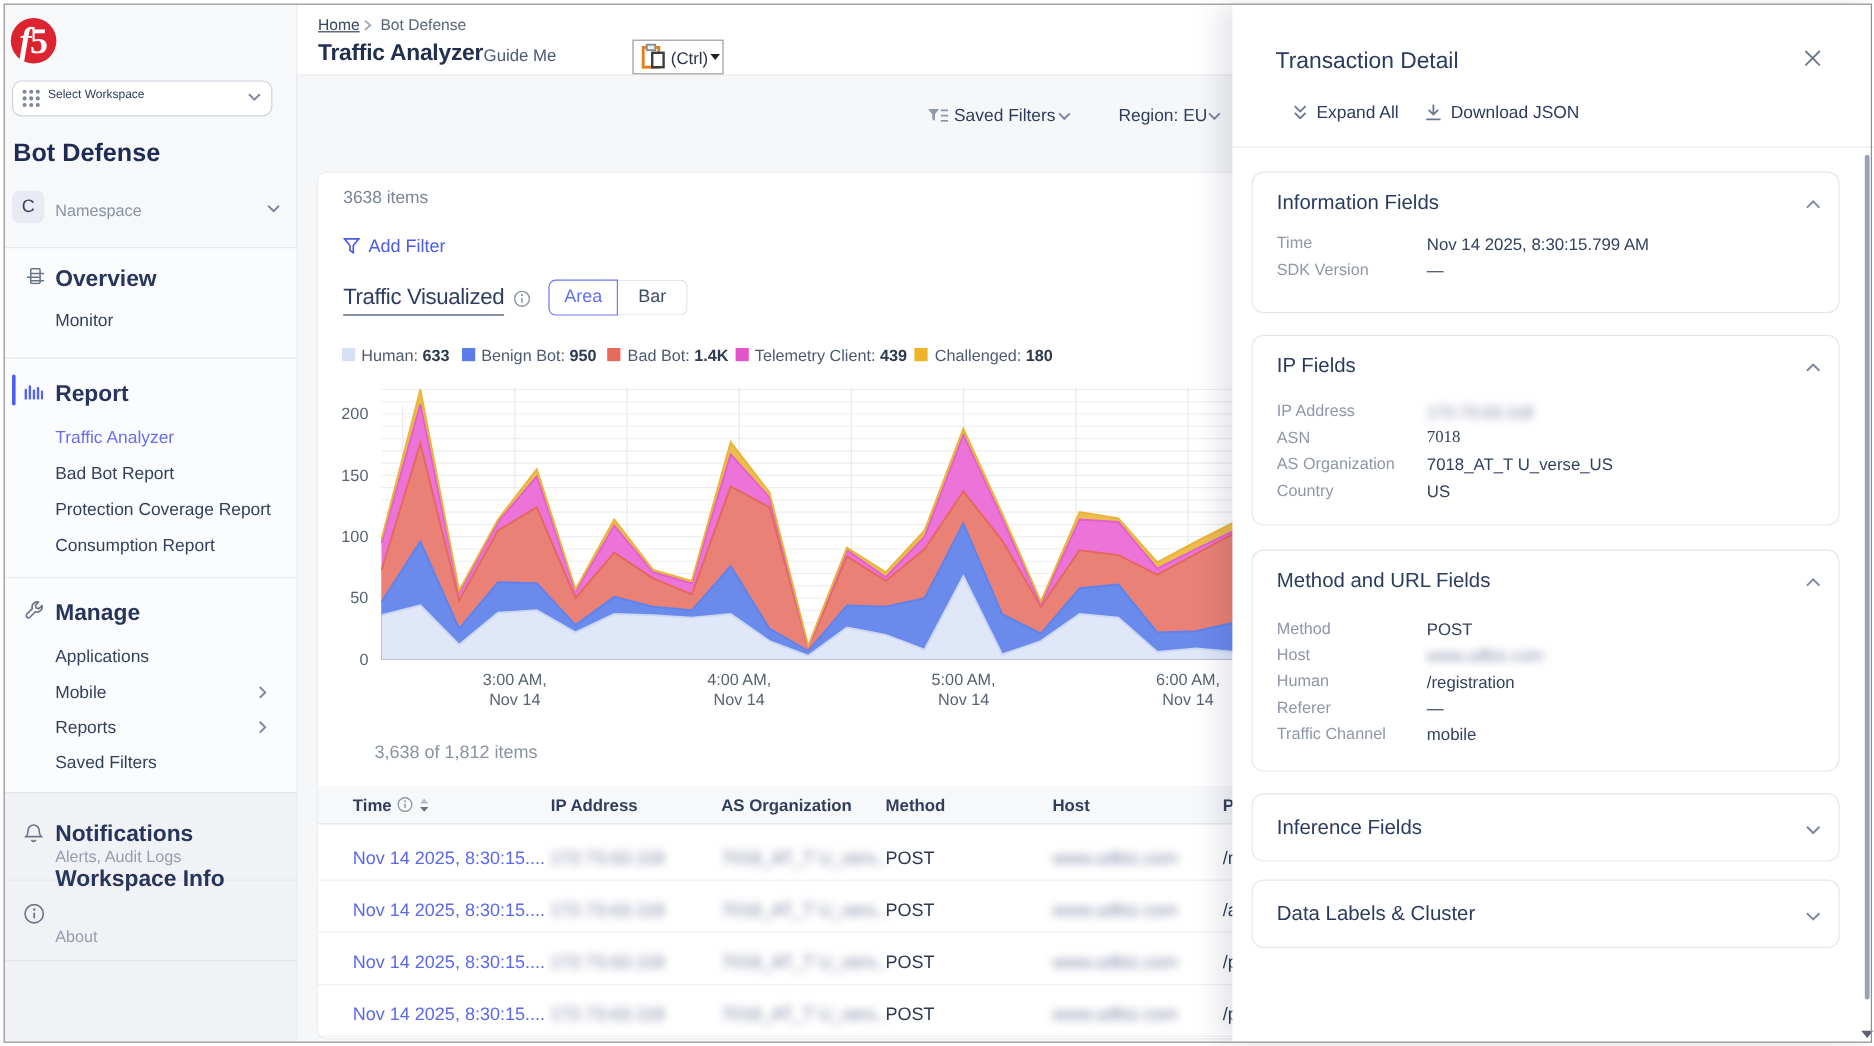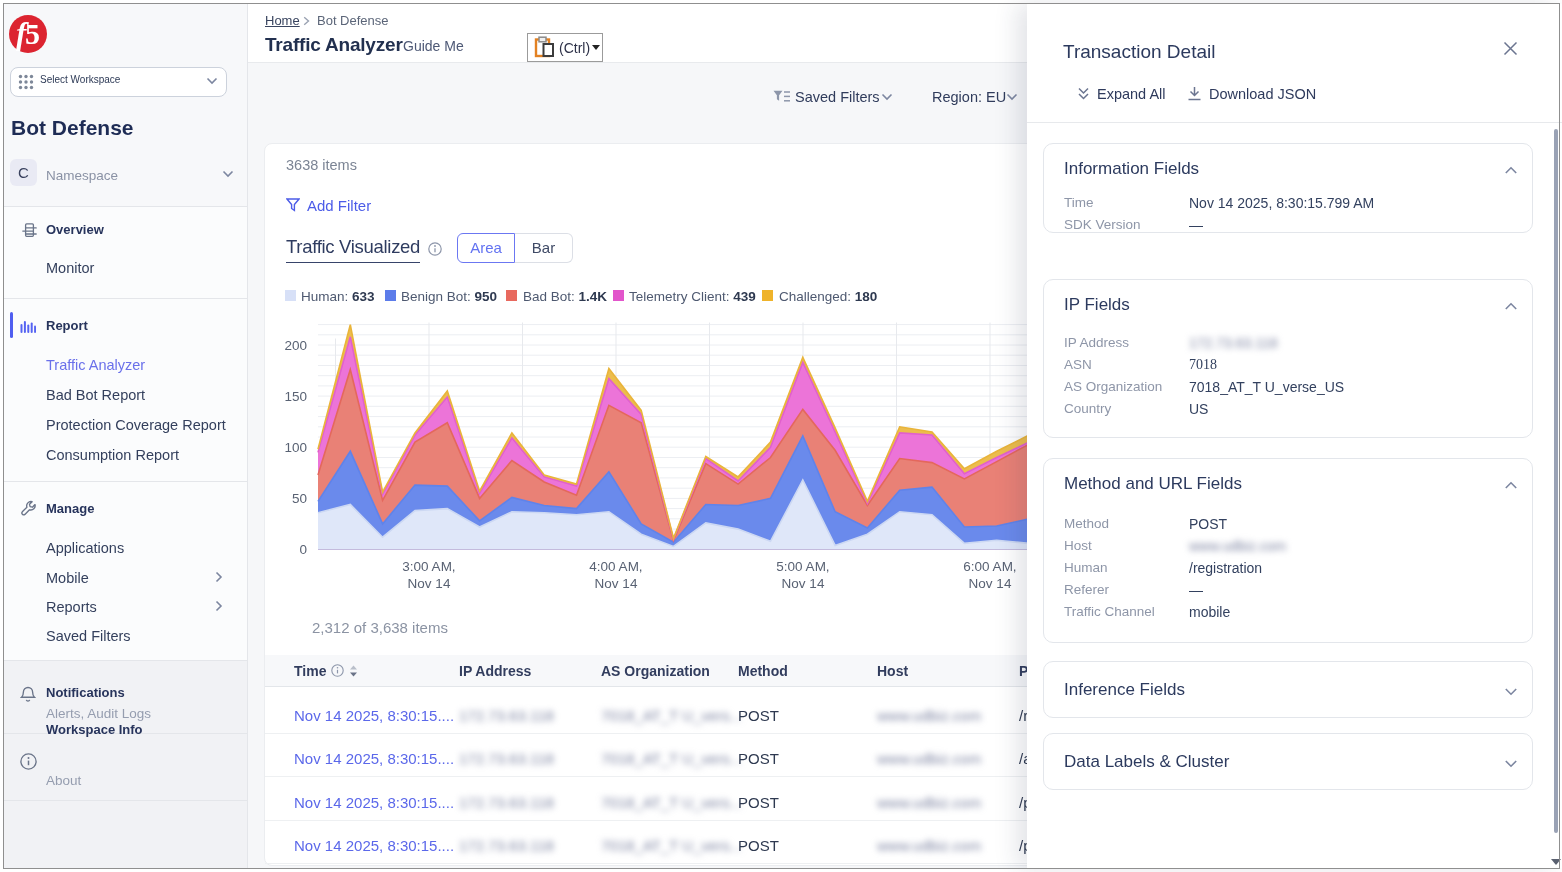--- a/index.html
+++ b/index.html
@@ -4,21 +4,21 @@
 <style>
 * { margin:0; padding:0; box-sizing:border-box; }
 html,body { width:1562px; height:872px; background:#fff; font-family:"Liberation Sans", sans-serif; overflow:hidden; position:relative; }
 .abs { position:absolute; }
 #border { position:absolute; left:3px; top:3px; width:1557px; height:866px; border:1px solid #8f8f8f; z-index:99; pointer-events:none; }
 
 #side { position:absolute; left:4px; top:4px; width:244px; height:864px; background:#f7f8fa; border-right:1px solid #e4e6ea; }
 .sect-white { background:#fbfcfd; }
 .sect-gray { background:#f1f2f5; }
 .divline { position:absolute; left:0; width:243px; height:1px; background:#e4e6ea; }
-.navhead { font-size:13px; font-weight:bold; color:#27345c; }
+.navhead { font-size:19px; font-weight:bold; color:#27345c; }
 .navitem { font-size:14.5px; color:#333f5c; }
 
 #main { position:absolute; left:248px; top:4px; width:1314px; height:864px; background:#f6f7f9; }
 #mainhead { position:absolute; left:0; top:0; width:1314px; height:59px; background:#fff; border-bottom:1px solid #e8eaed; }
 #card { position:absolute; left:16px; top:139px; width:1282px; height:723px; background:#fff; border:1px solid #ebedf0; border-radius:8px; }
 
 #panel { position:absolute; left:1027px; top:4px; width:535px; height:864px; background:#fff; box-shadow:-10px 0 22px rgba(40,50,80,0.13); }
 .pcard { position:absolute; left:16px; width:490px; background:#fff; border:1px solid #e3e6eb; border-radius:10px; }
 .ptitle { font-size:17px; color:#2c3a5e; }
 .plabel { font-size:13.5px; color:#8e96a8; }
@@ -255,21 +255,21 @@
 <text x="43" y="33.5" text-anchor="end" font-size="13.5" fill="#596273">200</text>
 <text x="165" y="254.5" text-anchor="middle" font-size="13.5" fill="#596273">3:00 AM,</text>
 <text x="165" y="271.5" text-anchor="middle" font-size="13.5" fill="#596273">Nov 14</text>
 <text x="352" y="254.5" text-anchor="middle" font-size="13.5" fill="#596273">4:00 AM,</text>
 <text x="352" y="271.5" text-anchor="middle" font-size="13.5" fill="#596273">Nov 14</text>
 <text x="539" y="254.5" text-anchor="middle" font-size="13.5" fill="#596273">5:00 AM,</text>
 <text x="539" y="271.5" text-anchor="middle" font-size="13.5" fill="#596273">Nov 14</text>
 <text x="726" y="254.5" text-anchor="middle" font-size="13.5" fill="#596273">6:00 AM,</text>
 <text x="726" y="271.5" text-anchor="middle" font-size="13.5" fill="#596273">Nov 14</text>
   </svg>
-  <div class="abs" style="left:64px;top:615px;font-size:15px;color:#8b93a3;">2,312 of 3,638 items</div>
+  <div class="abs" style="left:64px;top:615px;font-size:15px;color:#8b93a3;">3,638 of 1,812 items</div>
 
   <div id="tbl" class="abs" style="left:17px;top:651px;width:1280px;height:210px;overflow:hidden;">
     <div class="abs" style="left:0;top:0;width:1280px;height:32px;background:#f7f8fa;border-bottom:1px solid #e3e6ea;"></div>
     <div class="abs th" style="left:29px;top:8px;">Time</div>
     <svg class="abs" style="left:66px;top:9px" width="13" height="13" viewBox="0 0 13 13">
         <circle cx="6.5" cy="6.5" r="5.7" fill="none" stroke="#8d96aa" stroke-width="1.1"></circle>
         <line x1="6.5" y1="5.8" x2="6.5" y2="9.4" stroke="#8d96aa" stroke-width="1.2"></line>
         <circle cx="6.5" cy="3.7" r="0.8" fill="#8d96aa"></circle>
       </svg>
     <svg class="abs" style="left:84px;top:10px" width="9" height="12" viewBox="0 0 9 12">
@@ -326,21 +326,21 @@
     <path d="M2 1.5 L6.5 6 L11 1.5 M2 7 L6.5 11.5 L11 7" fill="none" stroke="#6b7590" stroke-width="1.5"></path>
   </svg>
   <div class="abs" style="left:70px;top:82px;font-size:14.5px;color:#2e3a5c;">Expand All</div>
   <svg class="abs" style="left:160px;top:82px" width="15" height="16" viewBox="0 0 15 16">
     <path d="M7.5 1 V9 M3.5 5.5 L7.5 9.5 L11.5 5.5" fill="none" stroke="#6b7590" stroke-width="1.5"></path>
     <line x1="1.5" y1="13.5" x2="13.5" y2="13.5" stroke="#6b7590" stroke-width="1.5"></line>
   </svg>
   <div class="abs" style="left:182px;top:82px;font-size:14.5px;color:#2e3a5c;">Download JSON</div>
   <div class="abs" style="left:0;top:118px;width:535px;height:1px;background:#e7e9ec;"></div>
 
-  <div class="pcard" style="top:139px;height:90px;">
+  <div class="pcard" style="top:139px;height:118px;">
     <div class="abs ptitle" style="left:20px;top:15px;">Information Fields</div>
     <svg class="abs" style="left:460px;top:22px" width="14" height="9" viewBox="0 0 14 9">
         <path class="chev" d="M1.8 7 L7 1.8 L12.2 7"></path>
       </svg>
     <div class="abs plabel" style="left:20px;top:51px;">Time</div>
     <div class="abs pval" style="left:145px;top:51px;">Nov 14 2025, 8:30:15.799 AM</div>
     <div class="abs plabel" style="left:20px;top:73px;">SDK Version</div>
     <div class="abs pval" style="left:145px;top:73px;">—</div>
   </div>
 

